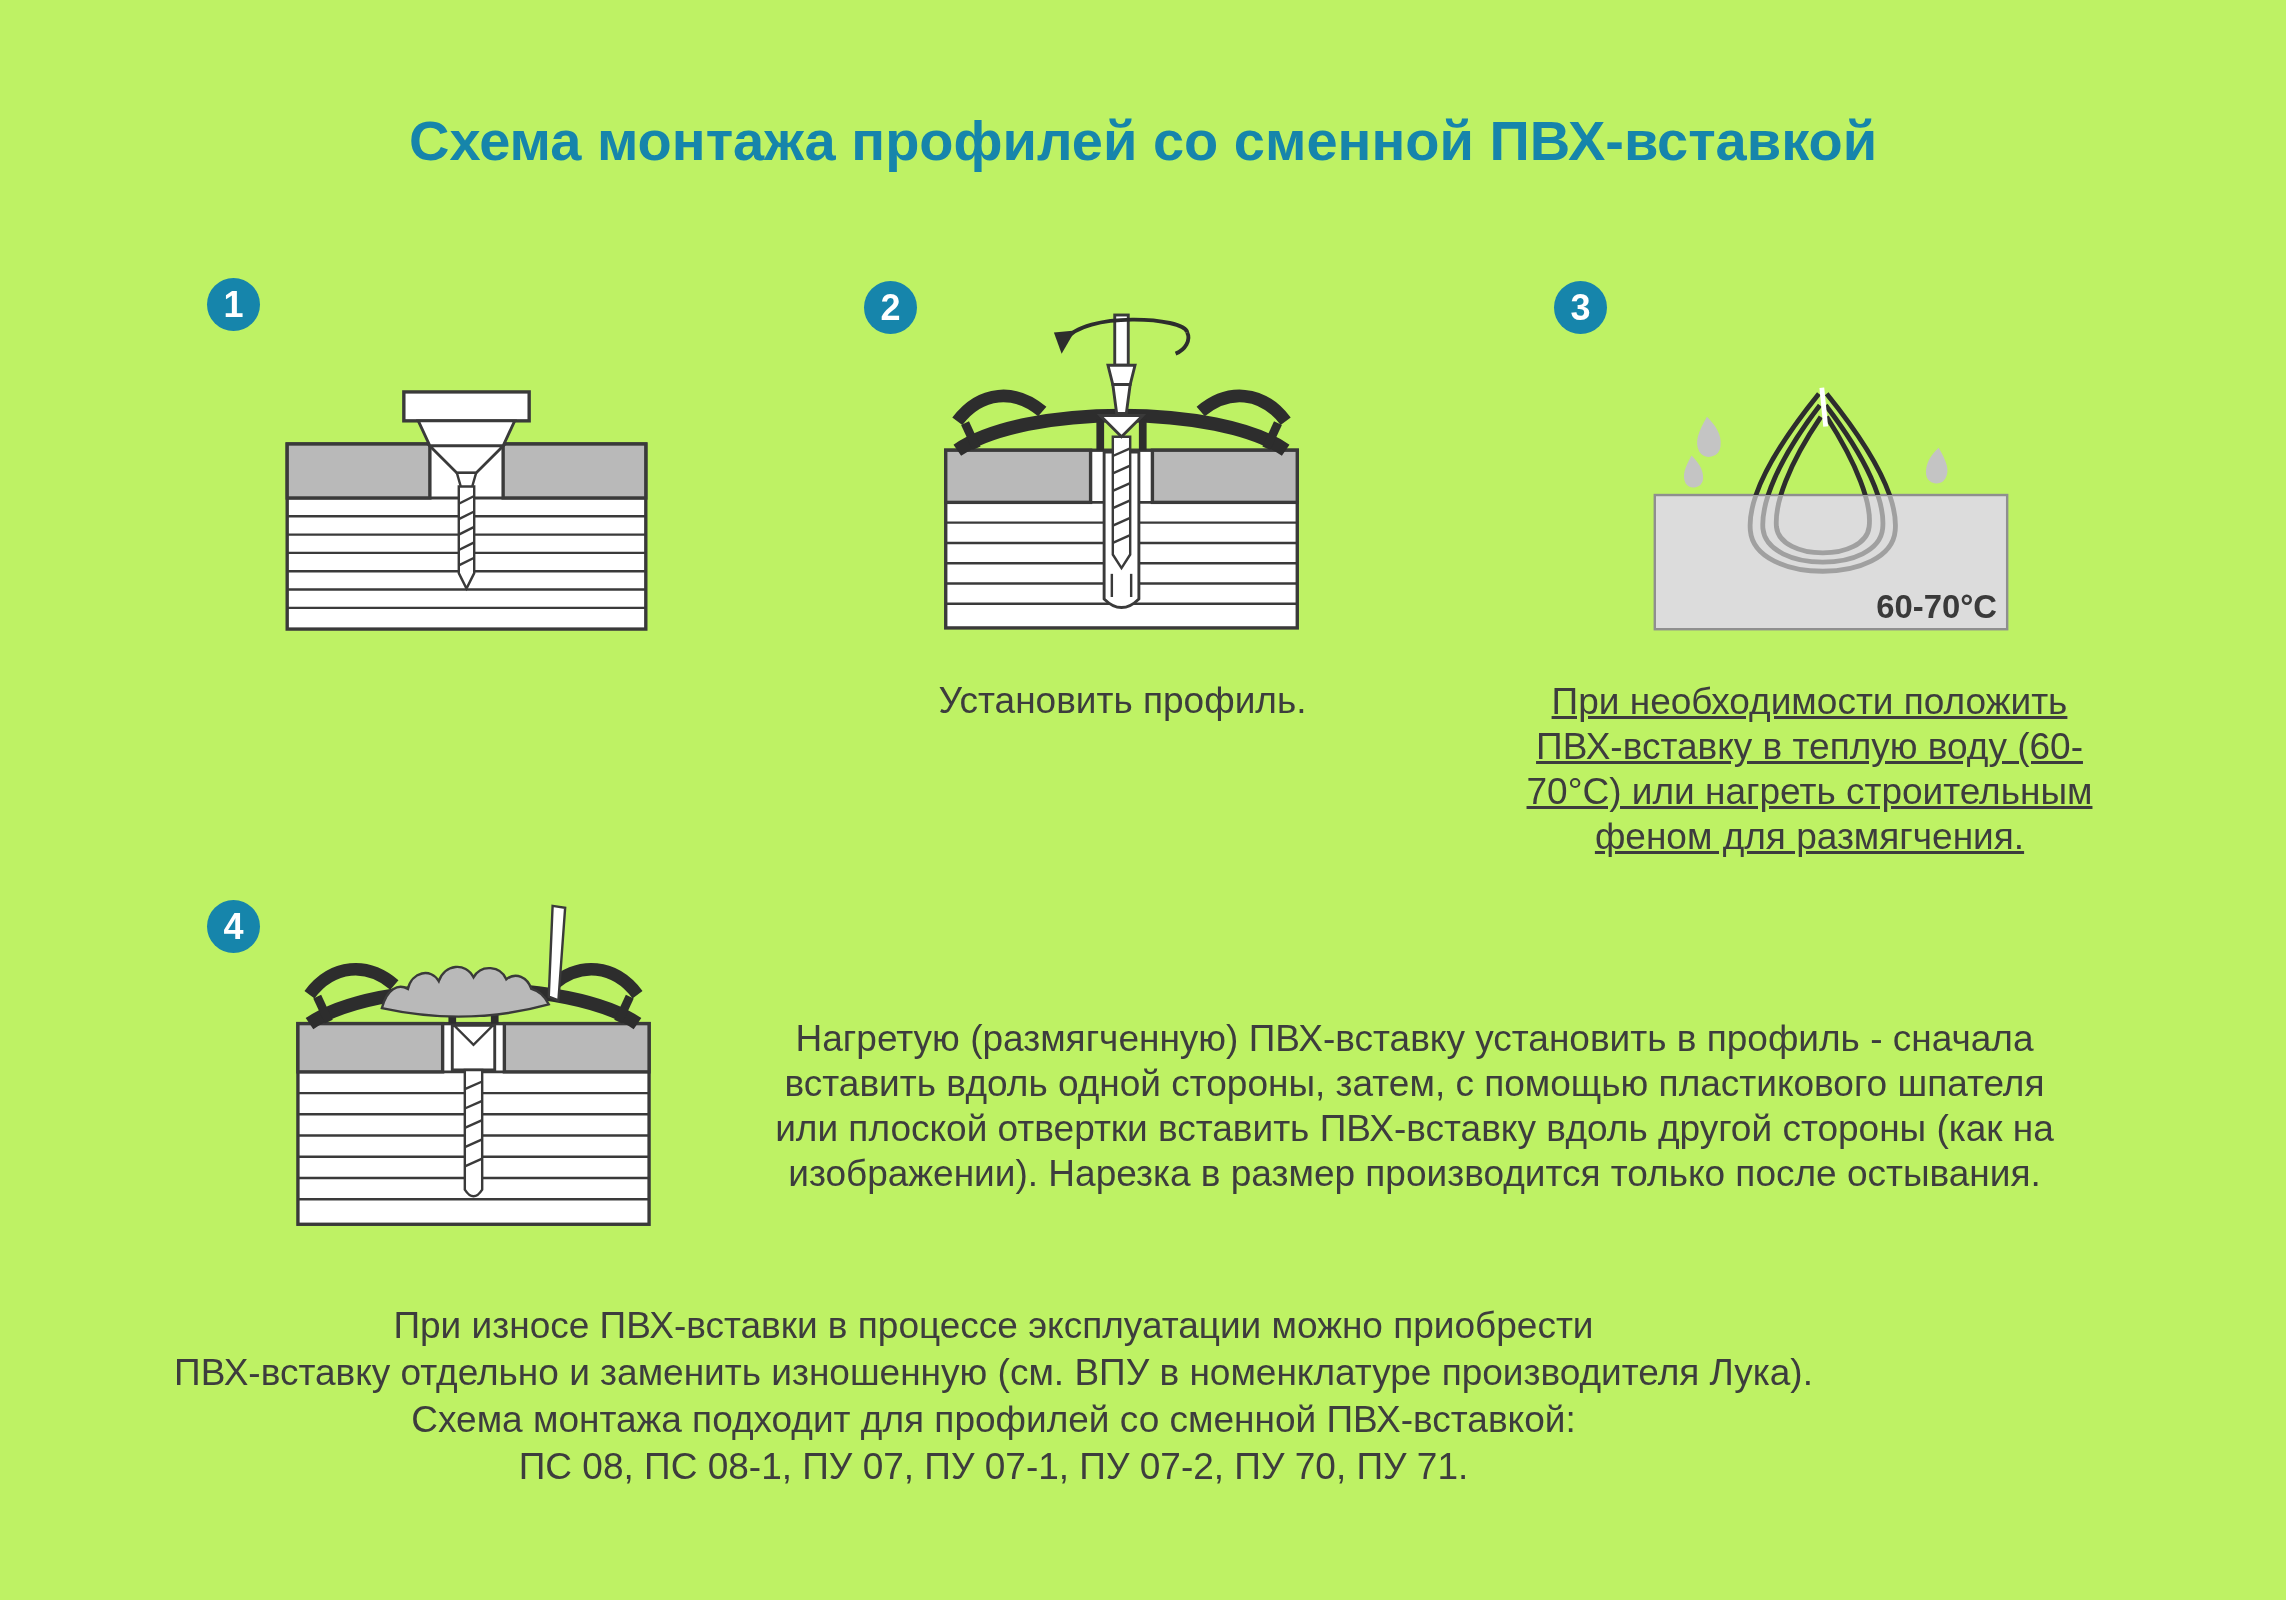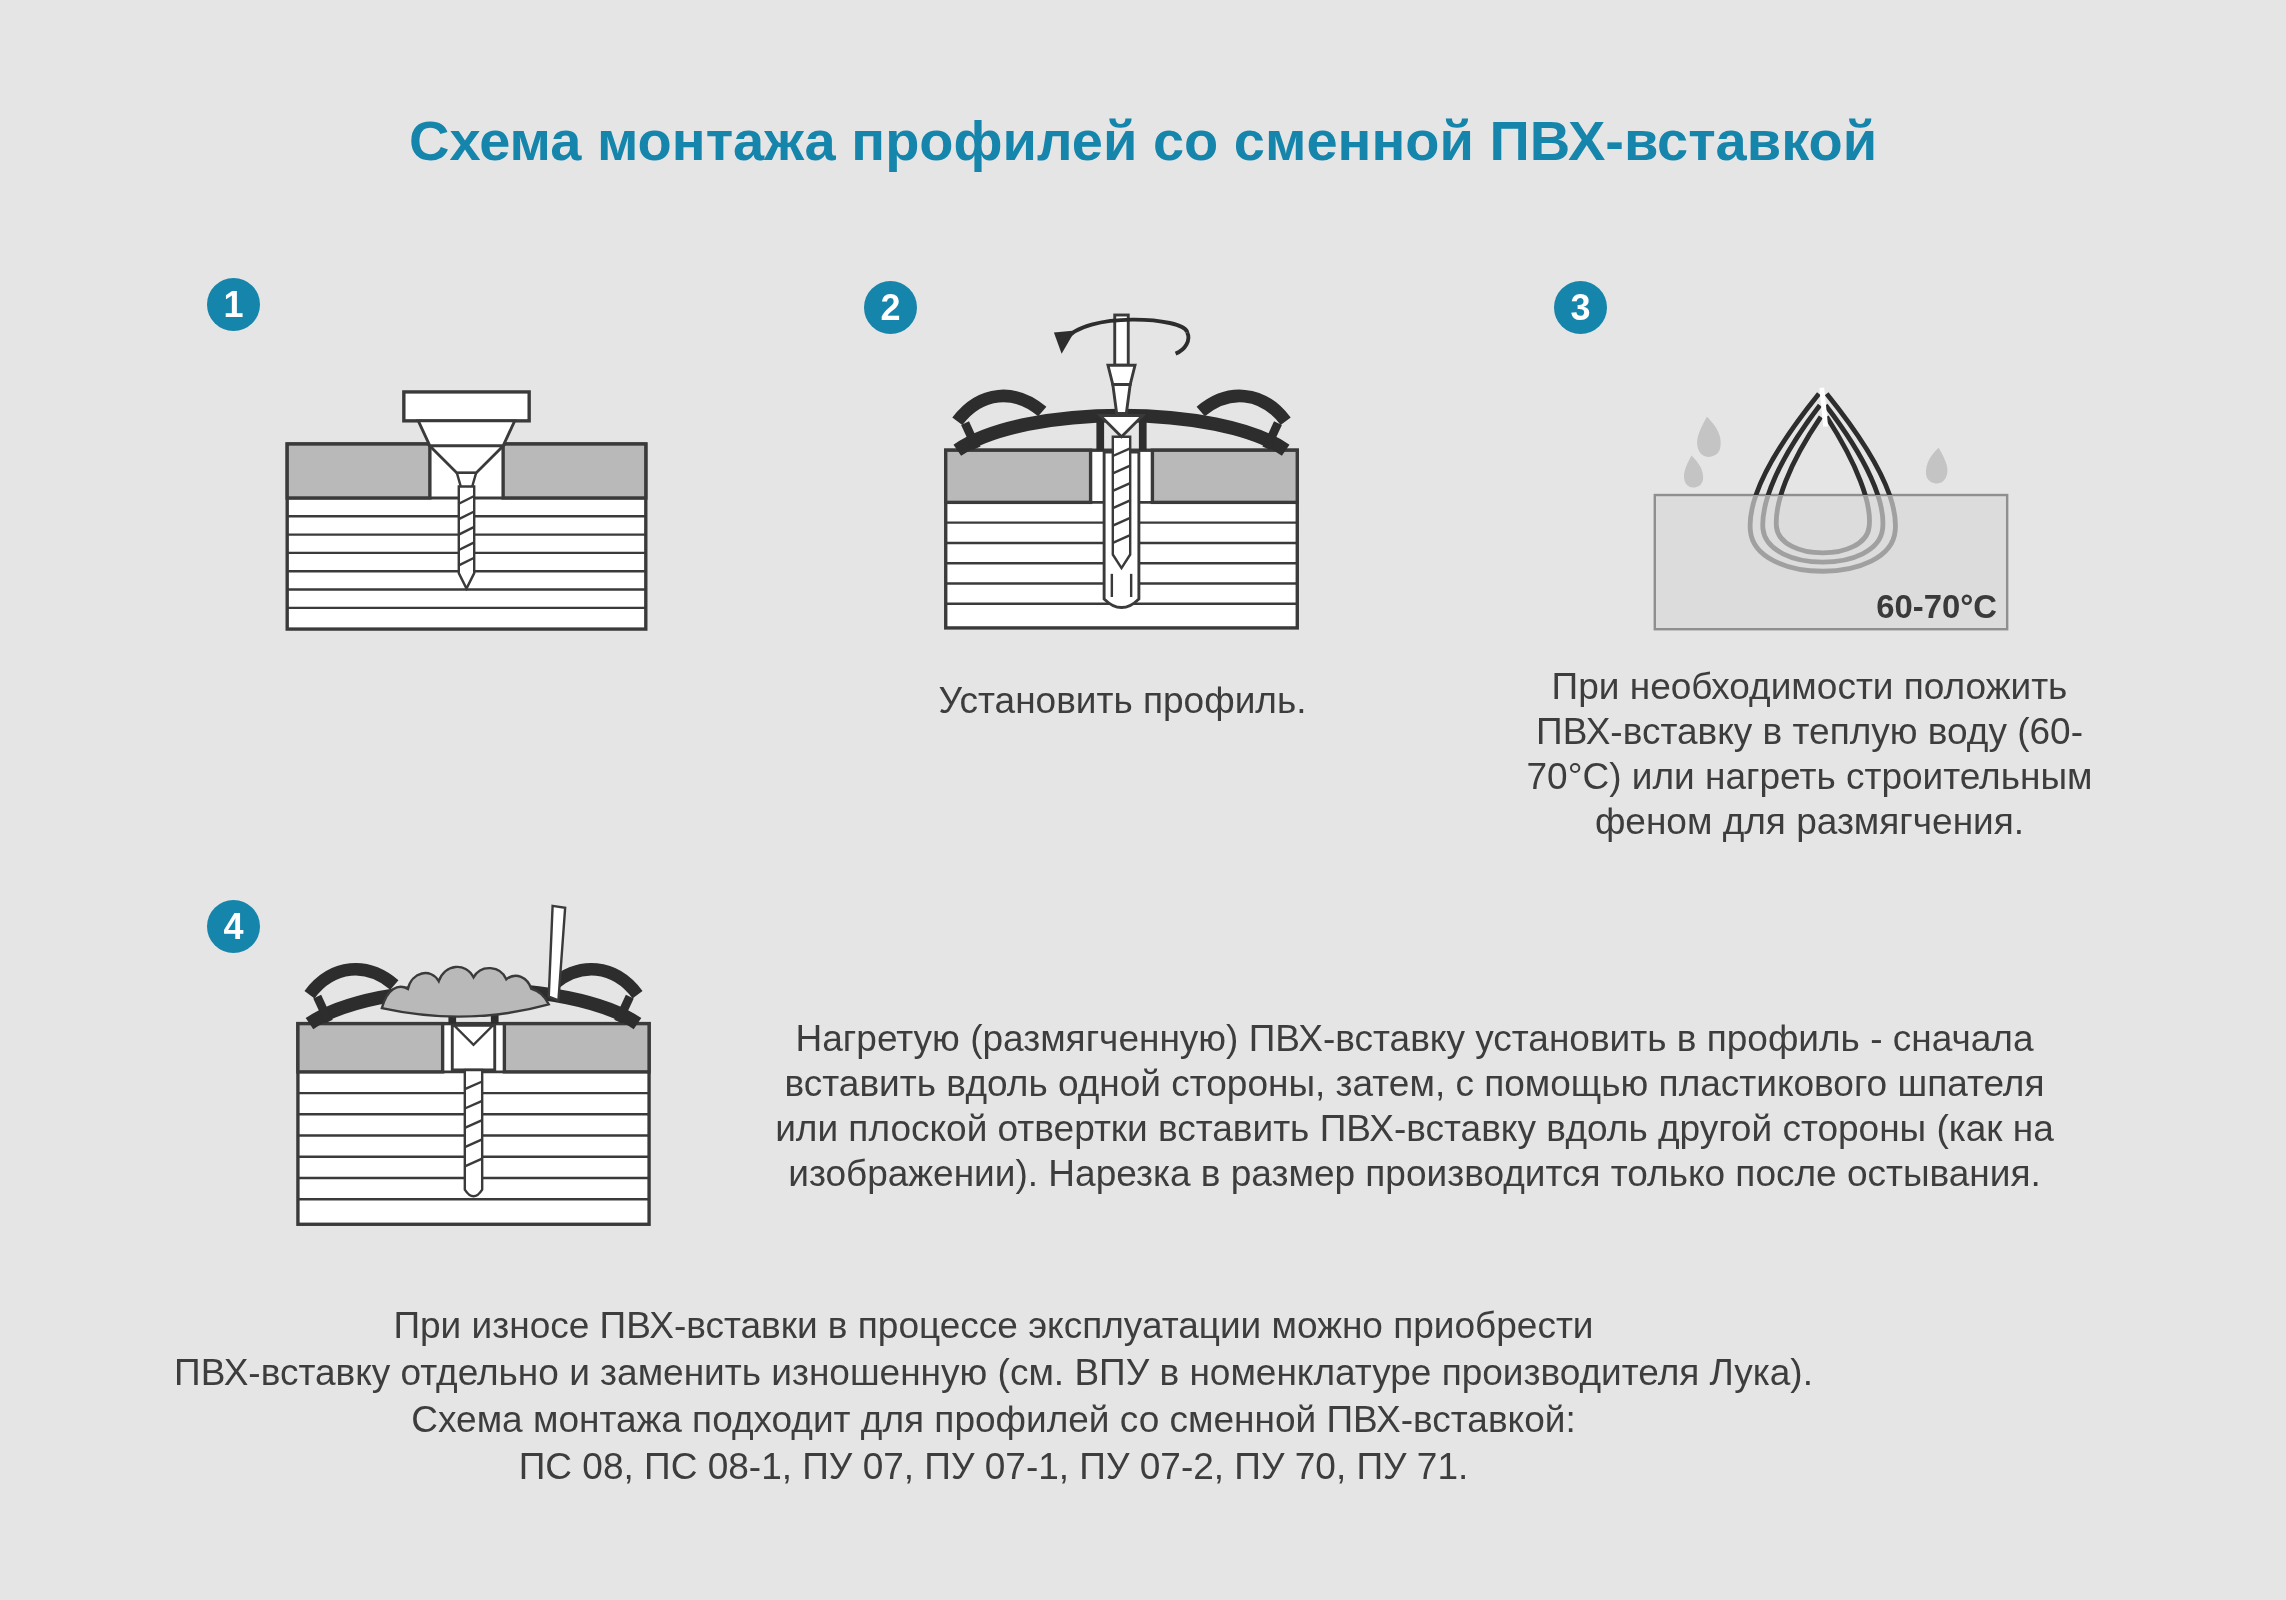--- a/index.html
+++ b/index.html
@@ -1,17 +1,17 @@
 <!DOCTYPE html>
 <html><head>
 <meta charset="utf-8">
 <style>
   html,body { margin:0; padding:0; background:#ffffff; }
   .page {
-    position:relative; width:2286px; height:1601px; background:#e5e5e5;
+    position:relative; width:2286px; height:1601px; background:#bef264;
     font-family:"Liberation Sans", sans-serif; color:#3d3d3d; overflow:hidden;
   }
   .title {
     position:absolute; left:0; top:108px; width:2286px;
     text-align:center; font-size:56px; font-weight:700; color:#1685ab;
   }
   .badge {
     position:absolute; width:53px; height:53px; border-radius:50%;
     background:#1685ab; color:#ffffff; font-size:36px; font-weight:700;
     display:flex; align-items:center; justify-content:center; line-height:1;
@@ -154,21 +154,21 @@
       </g>
       <line x1="181" y1="4" x2="185" y2="44" stroke="#ffffff" stroke-width="5"></line>
       <g fill="#c4c4c4">
         <path d="M62,34 C53,50 49,60 54,70 a12,12 0 0 0 22,-5 C78,52 70,42 62,34 Z"></path>
         <path d="M46,74 C39,87 36,95 40,103 a10,10 0 0 0 18,-4 C59,88 52,80 46,74 Z"></path>
         <path d="M302,66 C310,80 314,89 309,98 a11,11 0 0 1 -20,-4 C288,81 295,73 302,66 Z"></path>
       </g>
       <text x="300" y="242" text-anchor="middle" font-size="34" font-weight="bold" fill="#3a3a3a" font-family="Liberation Sans, sans-serif">60-70°C</text>
     </svg>
   </div>
-  <div class="caption" style="left:1491px; top:664px; width:637px;">При необходимости положить
+  <div class="caption" style="left:1491px; top:679px; width:637px;text-decoration:underline;">При необходимости положить
 ПВХ-вставку в теплую воду (60-
 70°С) или нагреть строительным
 феном для размягчения.</div>
 
   <div class="badge" style="left:207px; top:900px;">
     <span>4</span>
   </div>
   <div class="diagram" style="left:290px; top:904px;">
     <svg width="367" height="328" viewBox="0 0 380 340">
       <g>

